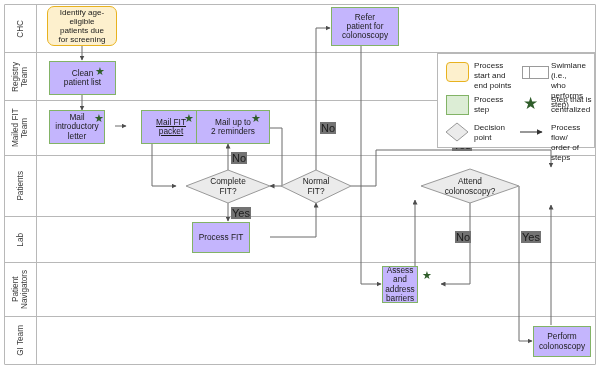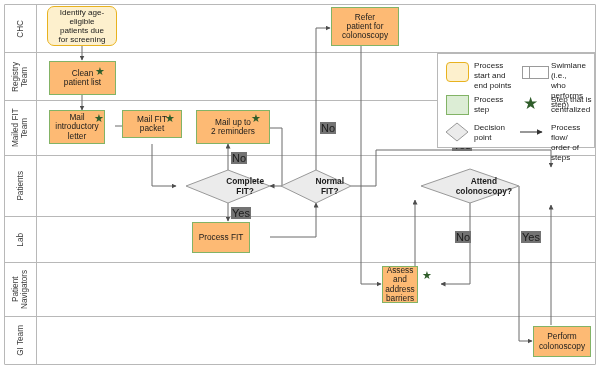--- a/index.html
+++ b/index.html
@@ -2,26 +2,26 @@
 <html><head>
 <meta charset="utf-8">
 <title>CRC Screening Swimlane Flowchart</title>
 <style>
   html,body{margin:0;padding:0;background:#ffffff;}
   body{font-family:"Liberation Sans","DejaVu Sans",sans-serif;}
   #canvas{position:relative;width:600px;height:369px;overflow:hidden;background:#fff;border-radius:15px;}
   #svg-layer{position:absolute;left:0;top:0;width:600px;height:369px;}
   .node{position:absolute;box-sizing:border-box;display:flex;align-items:center;justify-content:center;
         text-align:center;line-height:1.12;color:#1b1b1b;}
-  .proc{background:#fdba74;border:1.2px solid #82b366;font-size:8.3px;}
+  .proc{background:#c4b5fd;border:1.2px solid #82b366;font-size:8.3px;}
   .term{background:#fdf0cd;border:1.6px solid #e8b21f;border-radius:7px;font-size:8.1px;}
   .node .lbl{display:block;padding:0 2px;}
   .star{position:absolute;color:#2f5d2a;font-size:11px;line-height:1;}
   .diamond-txt{position:absolute;left:0;top:0;width:100%;height:100%;display:flex;align-items:center;
-        justify-content:flex-end;text-align:center;font-size:8.3px;color:#1b1b1b;line-height:1.15;font-weight:bold;}
+        justify-content:center;text-align:center;font-size:8.3px;color:#1b1b1b;line-height:1.15;}
   .lane-label{position:absolute;display:flex;align-items:center;justify-content:center;
         font-size:8.2px;color:#3a3a3a;text-align:center;line-height:1.15;}
   .lane-label span{writing-mode:vertical-rl;transform:rotate(180deg);display:block;}
   .edge-label{position:absolute;font-size:11px;color:#1b1b1b;background:#737373;padding:0 1px;white-space:nowrap;}
   #legend{position:absolute;box-sizing:border-box;background:#fff;border:1px solid #b8b8b8;}
   .lg-txt{position:absolute;font-size:8.1px;color:#1b1b1b;line-height:1.22;}
   .lg-term{position:absolute;background:#fdf0cd;border:1.5px solid #e8b21f;border-radius:4px;}
   .lg-proc{position:absolute;background:#dcedd5;border:1.2px solid #82b366;}
   .lg-swim{position:absolute;background:#fff;border:1px solid #9a9a9a;}
   .lg-swim i{position:absolute;left:6px;top:0;bottom:0;width:1px;background:#9a9a9a;display:block;}
@@ -123,21 +123,21 @@
   <div class="node proc" style="left:49px;top:61px;width:67px;height:34px;">
     <span class="lbl">Clean<br>patient list</span>
     <span class="star" style="left:45px;top:4px;">★</span>
   </div>
 
   <div class="node proc" style="left:49px;top:110px;width:56px;height:34px;">
     <span class="lbl">Mail<br>introductory<br>letter</span>
     <span class="star" style="left:44px;top:2px;">★</span>
   </div>
 
-  <div class="node proc" style="left:122px;top:110px;width:60px;height:28px;">
+  <div class="node proc" style="left:141px;top:110px;width:60px;height:34px;text-decoration:underline;">
     <span class="lbl">Mail FIT<br>packet</span>
     <span class="star" style="left:42px;top:2px;">★</span>
   </div>
 
   <div class="node proc" style="left:196px;top:110px;width:74px;height:34px;">
     <span class="lbl">Mail up to<br>2 reminders</span>
     <span class="star" style="left:54px;top:2px;">★</span>
   </div>
 
   <div class="diamond-txt" style="left:192px;top:170px;width:72px;height:33px;">

